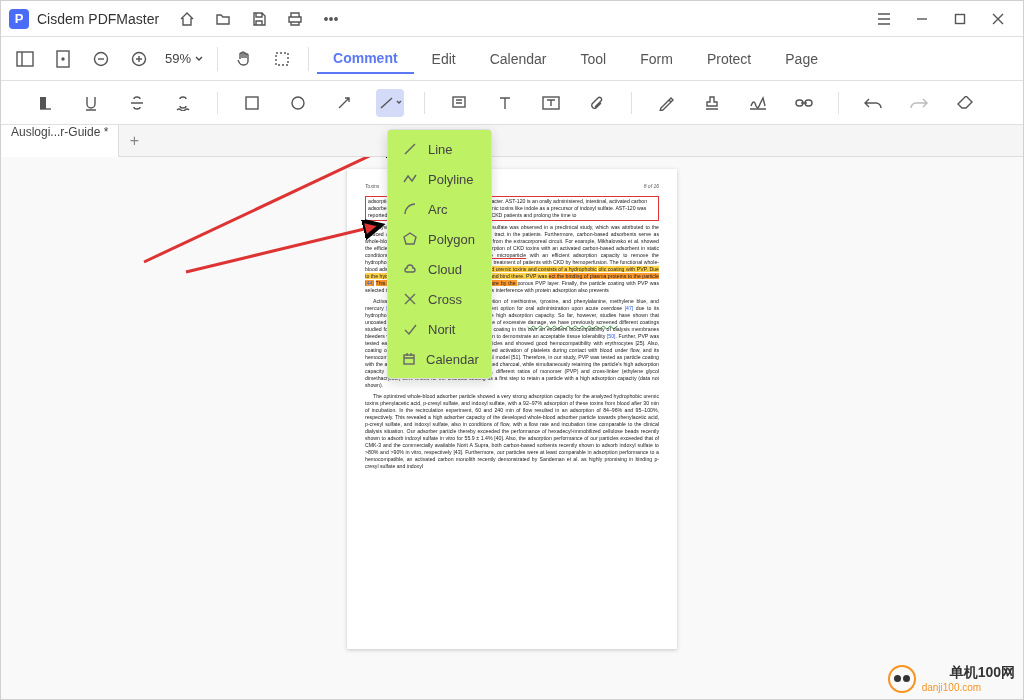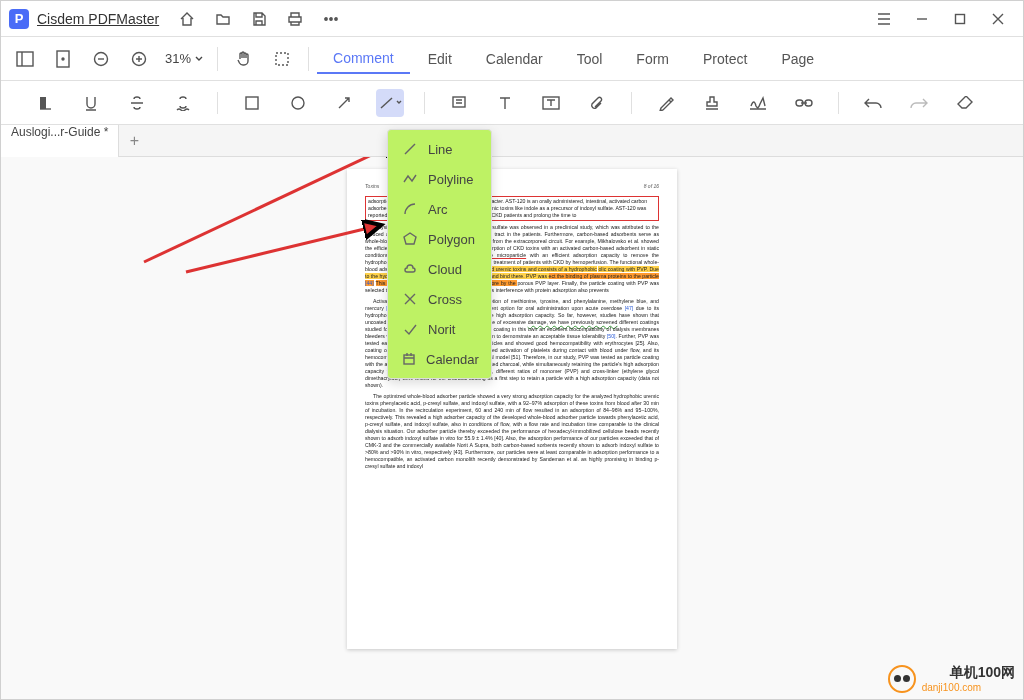--- a/index.html
+++ b/index.html
@@ -1,28 +1,28 @@
 <!DOCTYPE html>
 <html><head>
 <meta charset="utf-8">
 <style>
   * { box-sizing: border-box; margin: 0; padding: 0; font-family: "Segoe UI", Arial, sans-serif; }
   body { width: 1024px; height: 700px; background: #fff; overflow: hidden; position: relative; border: 1px solid #d0d0d0; }
   .titlebar { height: 36px; display: flex; align-items: center; padding: 0 8px; border-bottom: 1px solid #e0e0e0; gap: 4px; }
   .logo-box { width: 20px; height: 20px; background: #4a6cf7; border-radius: 4px; display: flex; align-items: center; justify-content: center; color: #fff; font-weight: bold; font-size: 13px; }
-  .app-title { font-size: 14px; color: #333; margin-left: 4px; margin-right: 8px; text-decoration: underline; }
+  .app-title { font-size: 14px; color: #333; margin-left: 4px; margin-right: 8px; }
   .t-icon { width: 32px; height: 28px; display: flex; align-items: center; justify-content: center; color: #555; font-size: 15px; border-radius: 4px; cursor: pointer; }
   .spacer { flex: 1; }
   .win-btn { width: 34px; height: 28px; display: flex; align-items: center; justify-content: center; font-size: 14px; color: #555; cursor: pointer; }
   .maintabs { height: 44px; display: flex; align-items: center; padding: 0 6px; border-bottom: 1px solid #e0e0e0; gap: 2px; }
   .m-icon { width: 36px; height: 32px; display: flex; align-items: center; justify-content: center; color: #555; font-size: 15px; cursor: pointer; border-radius: 4px; }
   .zoom { font-size: 13px; color: #444; padding: 0 6px; display: flex; align-items: center; gap: 4px; cursor: pointer; }
   .divider { width: 1px; height: 24px; background: #e0e0e0; margin: 0 6px; }
   .menu-item { padding: 6px 16px; color: #555; font-size: 14px; cursor: pointer; }
-  .menu-item.active { color: #5b78f6; border-bottom: 2px solid #5b78f6; }
+  .menu-item.active { color: #5b78f6; border-bottom: 2px solid #5b78f6; font-weight: bold; }
   .tooltabs { height: 44px; display: flex; align-items: center; padding: 0 30px; gap: 18px; border-bottom: 1px solid #e0e0e0; }
   .tool-icon { width: 28px; height: 28px; display: flex; align-items: center; justify-content: center; color: #555; cursor: pointer; border-radius:4px; }
   .tool-icon.active { background: #d4dbf9; }
   .tool-sep { width:1px; height:22px; background:#e0e0e0; margin:0 2px; }
   .tabstrip { height: 32px; background: #f5f5f5; display: flex; align-items: center; border-bottom: 1px solid #ddd; }
   .doc-tab { height: 32px; background: #fff; border-right: 1px solid #ddd; display: flex; align-items: center; padding: 0 10px; font-size: 12px; color: #444; gap: 26px; cursor:pointer;flex-direction:column; }
   .doc-close { font-size: 14px; color: #888; cursor:pointer; }
   .add-tab { width: 30px; display:flex; align-items:center; justify-content:center; color:#888; font-size:16px; cursor:pointer; }
   .workspace { position: relative; height: 544px; background: #f9f9f9; display: flex; justify-content: center; overflow: hidden; }
   .page { margin-top: 12px; width: 330px; height: 480px; background: #fff; box-shadow: 0 1px 4px rgba(0,0,0,0.2); padding: 14px 18px; font-size: 5.2px; line-height: 1.35; color: #222; position:relative; }
@@ -120,21 +120,21 @@
         <path d="M5 8 H11"></path>
       </svg>
     </div>
   <div class="m-icon">
       <svg width="16" height="16" viewBox="0 0 16 16">
         <circle cx="8" cy="8" r="6.5"></circle>
         <path d="M5 8 H11 M8 5 V11"></path>
       </svg>
     </div>
   <div class="zoom">
-      <span>31%</span>
+      <span>59%</span>
       <svg width="8" height="6" viewBox="0 0 8 6">
         <path d="M1 1 L4 4 L7 1"></path>
       </svg>
     </div>
   <div class="divider"></div>
   <div class="m-icon">
       <svg width="18" height="18" viewBox="0 0 18 18">
         <path d="M5 9 V4 a1 1 0 0 1 2 0 V8 M7 8 V3 a1 1 0 0 1 2 0 V8 M9 8 V4 a1 1 0 0 1 2 0 V8 M11 8 V5 a1 1 0 0 1 2 0 V11 a4 4 0 0 1 -4 4 H8 a4 4 0 0 1 -3.5 -2 L3 10"></path>
       </svg>
     </div>

